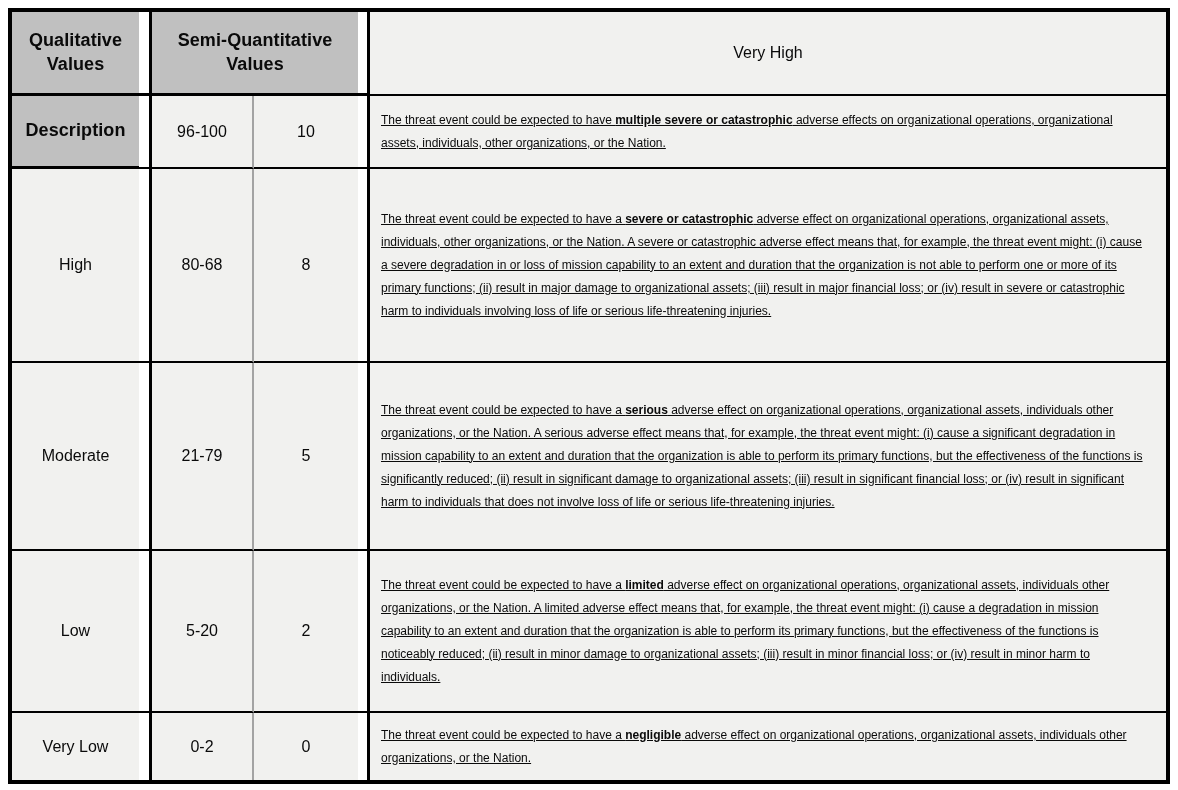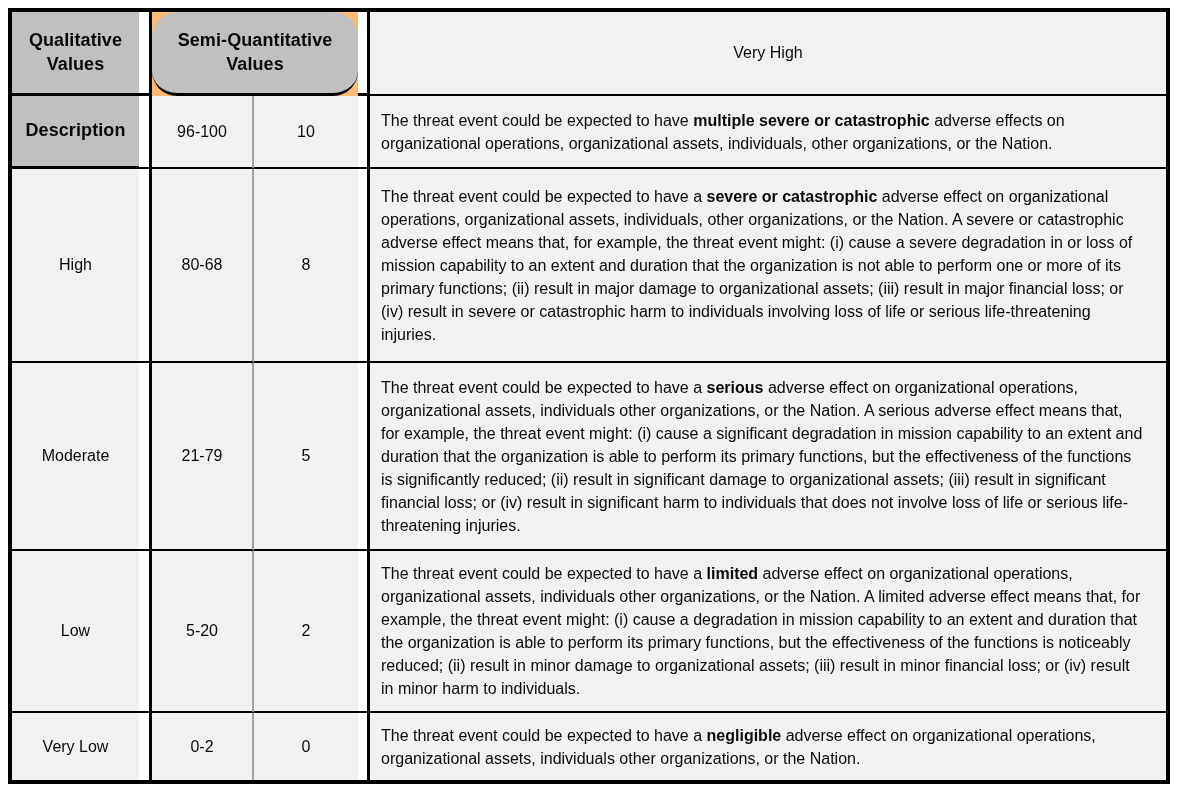--- a/index.html
+++ b/index.html
@@ -17,21 +17,21 @@
     background: #ffffff;
   }
   .impact-table {
     width: 100%;
     height: 776px;
     box-sizing: border-box;
     border: 4px solid #000000;
     display: grid;
     grid-template-columns: 127px 13px 102px 104px 12px 1fr;
     grid-template-rows: 84px 73px 194px 188px 162px 1fr;
-    background: #fdba74;
+    background: #86efac;
   }
   .cell {
     box-sizing: border-box;
     display: flex;
     align-items: center;
     justify-content: center;
     text-align: center;
     border-bottom: 2px solid #000000;
     background: #f1f1ef;
     font-size: 16px;
@@ -54,33 +54,33 @@
     width: 120px; 
   }
   .head-wrap-sq {
     width: 170px; 
   }
   .gap-head {
     border-bottom: 3px solid #000000;
   }
   .span2 {
     grid-column: span 2;
-    border-radius: 25px;
   }
   .subdiv {
     border-right: 2px solid #a3a3a3;
   }
   .desc {
     justify-content: flex-start;
     text-align: left;
     padding: 6px 22px 6px 11px;
   }
   .desc-inner {
-    font-size: 16px;
+    font-size: 12px;
     line-height: 23px;
+    text-decoration: underline;
   }
   .desc-inner b {
     font-weight: bold;
   }
   .last {
     border-bottom: none;
   }
 </style>
 </head>
 <body>

